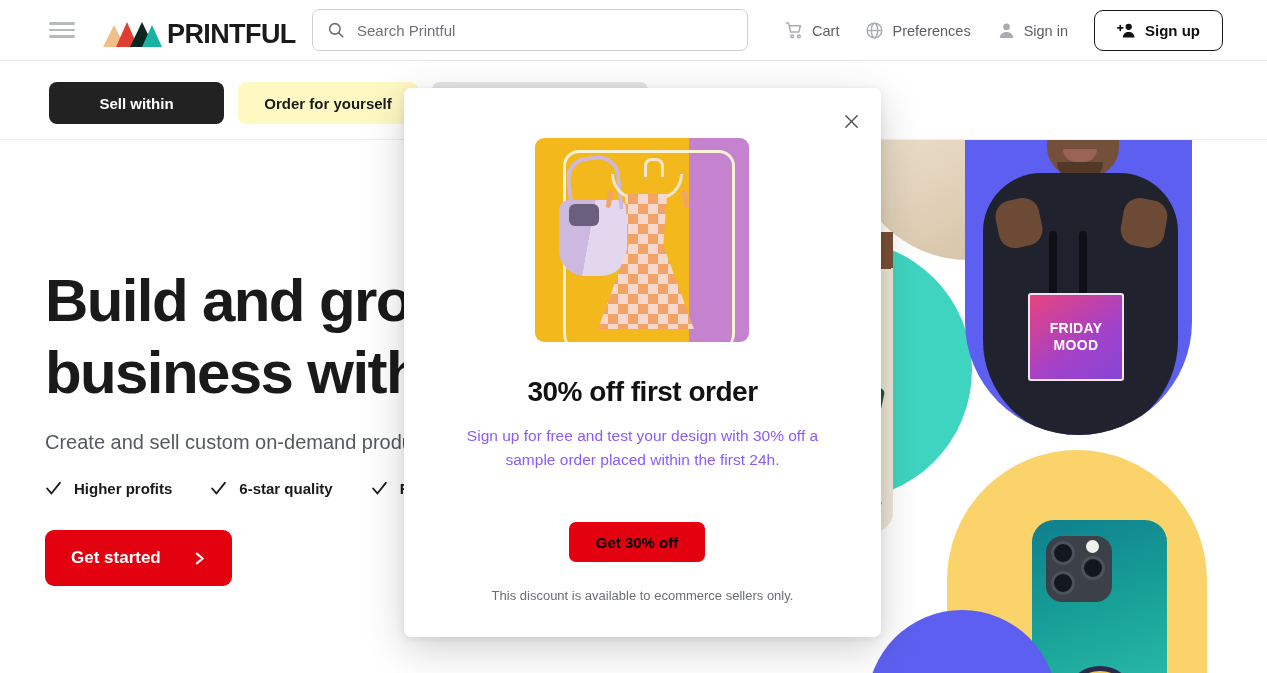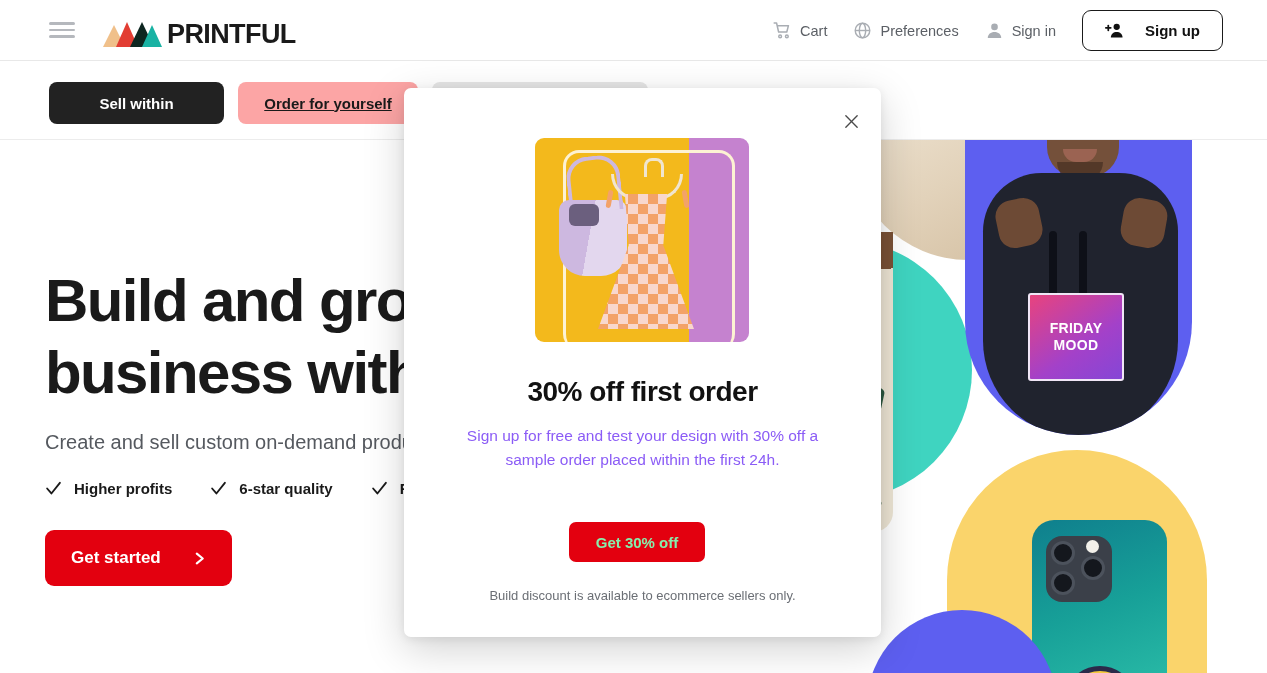--- a/index.html
+++ b/index.html
@@ -46,35 +46,35 @@
     background: #fff;
     display: flex; align-items: center; padding: 0 14px;
   }
   .search-icon { width: 18px; height: 18px; flex: 0 0 18px; margin-right: 12px; }
   .search-ph { font-size: 15px; color: #6e7278; }
 
   .hdr-right { position: absolute; right: 44px; top: 0; height: 61px; display: flex; align-items: center; gap: 0; }
   .hdr-link { display: flex; align-items: center; gap: 8px; font-size: 14.5px; color: #5c6066; margin-right: 26px; cursor: pointer; }
   .hdr-link .glyph { width: 19px; height: 19px; display: block; color: #a9adb3; }
   .signup-btn {
-    display: flex; align-items: center; gap: 21px;
+    display: flex; align-items: center; gap: 9px;
     border: 1.6px solid #1a1a1a; border-radius: 9px;
     padding: 10px 22px; font-size: 15px; font-weight: 700; color: #111;
     background: #fff; cursor: pointer;
   }
 
   
   .tabs { position: absolute; top: 62px; left: 0; width: 1267px; height: 78px; background: #fff; border-bottom: 1px solid #ececec; }
   .tab {
     position: absolute; top: 20px; height: 42px;
     display: flex; align-items: center; justify-content: center;
     border-radius: 8px; font-size: 15px; font-weight: 700; cursor: pointer;
   }
   .tab-a { left: 49px; width: 175px; background: #222222; color: #ffffff; }
-  .tab-b { left: 238px; width: 180px; background: #fca5a5; color: #1a1a1a; text-decoration: underline; }
+  .tab-b { left: 238px; width: 180px; background: #fef9c3; color: #1a1a1a; }
   .tab-c { left: 432px; width: 216px; background: #e6e6e6; color: #1a1a1a; }
 
   
   .hero { position: absolute; top: 140px; left: 0; width: 1267px; height: 533px; background: #ffffff; overflow: hidden; }
   .hero-copy { position: absolute; left: 45px; top: 125px; width: 620px; }
   .hero-h1 { font-size: 60px; line-height: 72px; font-weight: 700; color: #1a1a1a; letter-spacing: -1.6px; white-space: nowrap; }
   .hero-sub { margin-top: 22px; font-size: 20px; color: #55595f; white-space: nowrap; }
   .hero-feats { margin-top: 26px; display: flex; gap: 38px; }
   .feat { display: flex; align-items: center; gap: 12px; font-size: 15px; font-weight: 700; color: #1a1a1a; white-space: nowrap; }
   .check { width: 17px; height: 17px; flex: 0 0 17px; color: #1a1a1a; }
@@ -204,21 +204,21 @@
   .promo-title {
     position: absolute; left: 0; right: 0; top: 288px; text-align: center;
     font-size: 28px; font-weight: 700; color: #121212; letter-spacing: -0.5px;
   }
   .promo-body {
     position: absolute; left: 50px; right: 50px; top: 336px; text-align: center;
     font-size: 15.5px; line-height: 24px; color: #8b5cf6;
   }
   .promo-btn {
     position: absolute; left: 165px; top: 434px; width: 136px; height: 40px;
-    background: #e3000f; color: #86efac; border: none; border-radius: 7px;
+    background: #e3000f; color: #000000; border: none; border-radius: 7px;
     font-size: 15px; font-weight: 700; cursor: pointer;
   }
   .promo-note {
     position: absolute; left: 0; right: 0; top: 500px; text-align: center;
     font-size: 13px; color: #6b6f75;
   }
 </style>
 </head>
 <body>
 
@@ -233,20 +233,27 @@
   <div class="logo">
     <div class="logo-mark">
       <i class="tri tri1"></i>
         <i class="tri tri2"></i>
         <i class="tri tri3"></i>
         <i class="tri tri4"></i>
     </div>
     <div class="logo-word">PRINTFUL</div>
   </div>
 
+  <div class="searchbox">
+    <svg class="search-icon" viewBox="0 0 24 24" fill="none" stroke="#6e7278" stroke-width="2.1" stroke-linecap="round">
+      <circle cx="10.5" cy="10.5" r="7"></circle>
+        <line x1="15.8" y1="15.8" x2="21" y2="21"></line>
+    </svg>
+    <span class="search-ph">Search Printful</span>
+  </div>
 
   <div class="hdr-right">
 
     <div class="hdr-link">
       <svg class="glyph" viewBox="0 0 24 24" fill="none" stroke="currentColor" stroke-width="1.9" stroke-linecap="round" stroke-linejoin="round">
         <path d="M1.5 2.5h3l2.6 11.4h10.3l2.1-8H6"></path>
           <circle cx="9" cy="19.5" r="1.7"></circle>
           <circle cx="17.5" cy="19.5" r="1.7"></circle>
       </svg>
       <span>Cart</span>
@@ -386,15 +393,15 @@
         </div>
       <div class="hanger"></div>
       <i class="dress-strap ds-l"></i>
         <i class="dress-strap ds-r"></i>
       <div class="dress"></div>
     </div>
 
     <div class="promo-title">30% off first order</div>
     <div class="promo-body">Sign up for free and test your design with 30% off a sample order placed within the first 24h.</div>
     <button class="promo-btn">Get 30% off</button>
-    <div class="promo-note">Build discount is available to ecommerce sellers only.</div>
+    <div class="promo-note">This discount is available to ecommerce sellers only.</div>
   </div>
 </div>
 
 </body></html>

